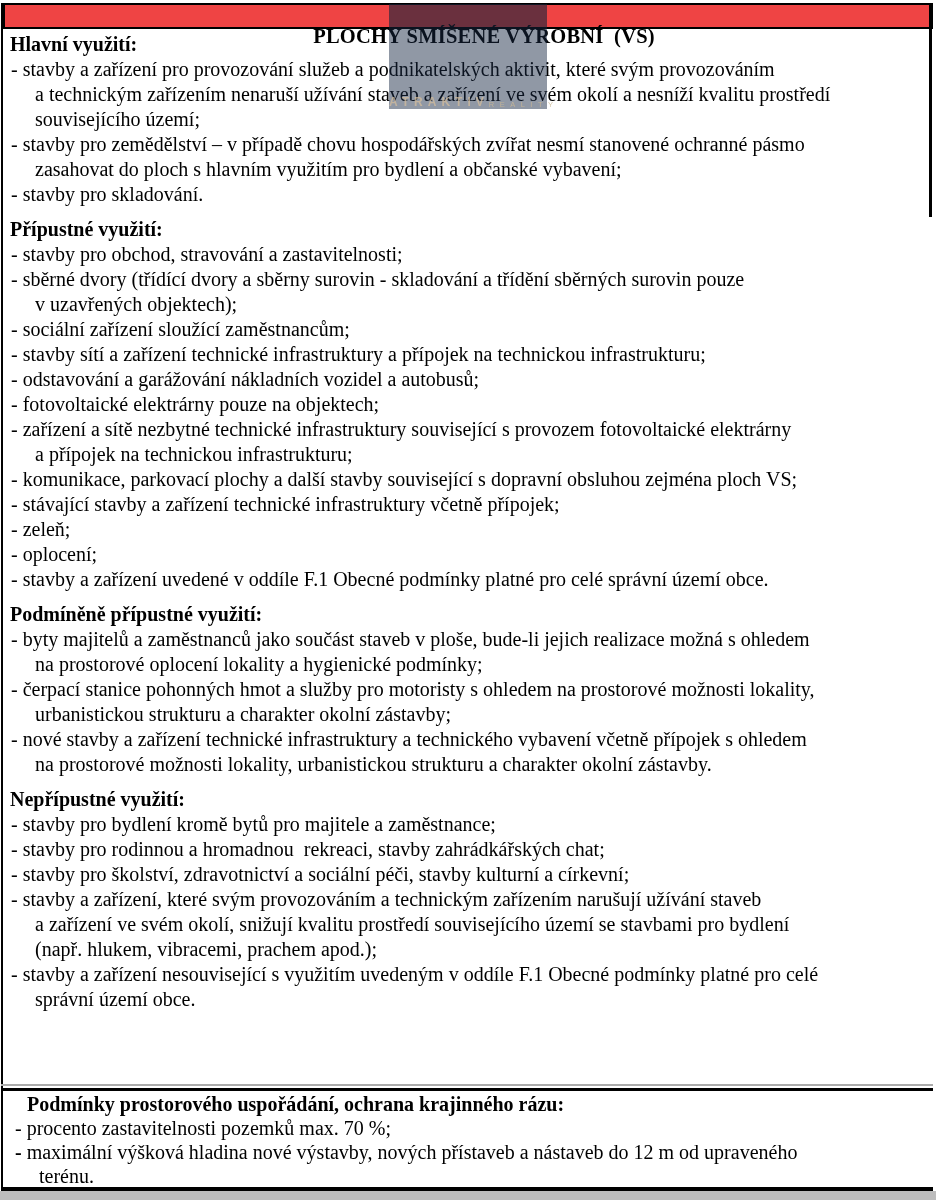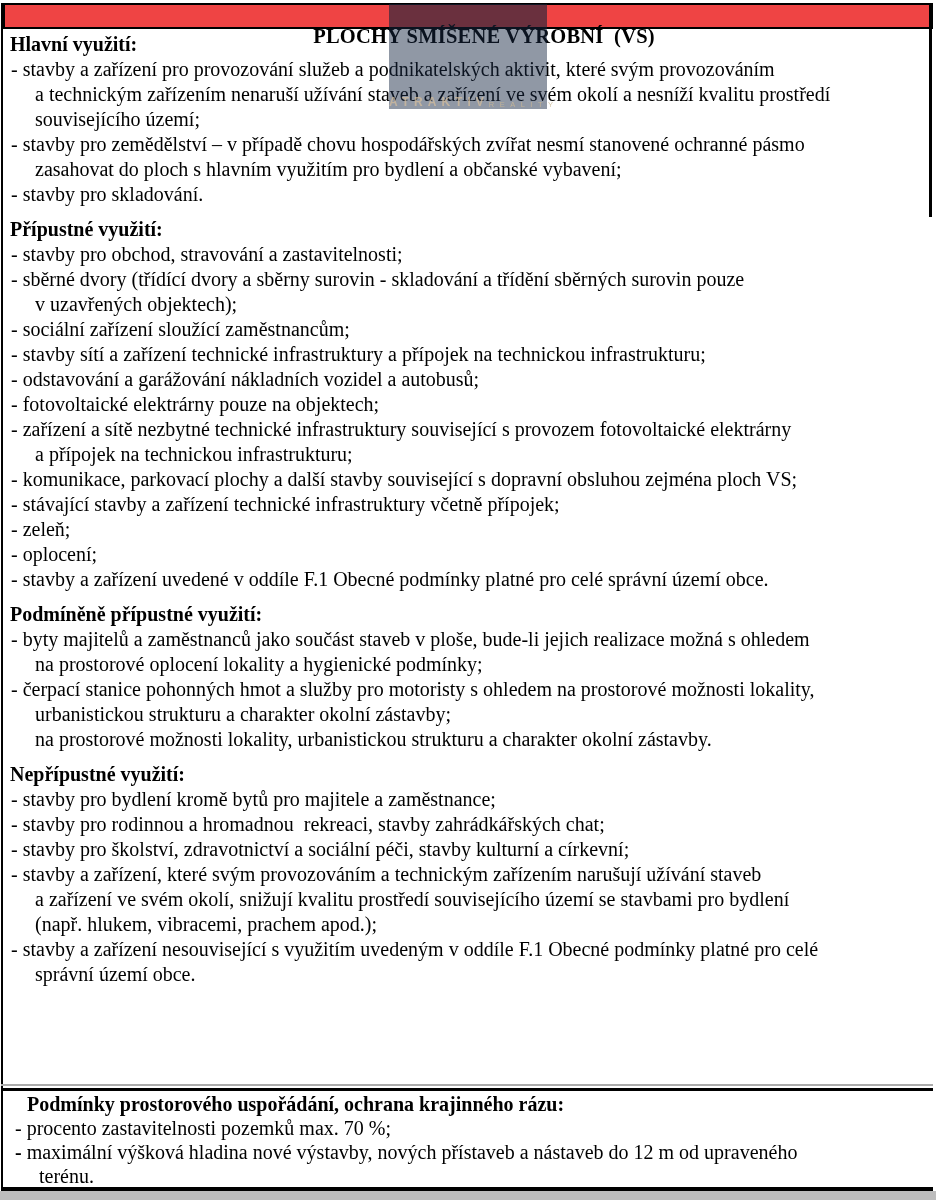--- a/index.html
+++ b/index.html
@@ -128,20 +128,21 @@
             <div class="line">- zeleň;</div>
             <div class="line">- oplocení;</div>
             <div class="line">- stavby a zařízení uvedené v oddíle F.1 Obecné podmínky platné pro celé správní území obce.</div>
           </div>
           <div class="section">
             <div class="heading">Podmíněně přípustné využití:</div>
             <div class="line">- byty majitelů a zaměstnanců jako součást staveb v ploše, bude-li jejich realizace možná s ohledem</div>
             <div class="line ind">na prostorové oplocení lokality a hygienické podmínky;</div>
             <div class="line">- čerpací stanice pohonných hmot a služby pro motoristy s ohledem na prostorové možnosti lokality,</div>
             <div class="line ind">urbanistickou strukturu a charakter okolní zástavby;</div>
+            <div class="line">- nové stavby a zařízení technické infrastruktury a technického vybavení včetně přípojek s ohledem</div>
             <div class="line ind">na prostorové možnosti lokality, urbanistickou strukturu a charakter okolní zástavby.</div>
           </div>
           <div class="section">
             <div class="heading">Nepřípustné využití:</div>
             <div class="line">- stavby pro bydlení kromě bytů pro majitele a zaměstnance;</div>
             <div class="line">- stavby pro rodinnou a hromadnou  rekreaci, stavby zahrádkářských chat;</div>
             <div class="line">- stavby pro školství, zdravotnictví a sociální péči, stavby kulturní a církevní;</div>
             <div class="line">- stavby a zařízení, které svým provozováním a technickým zařízením narušují užívání staveb</div>
             <div class="line ind">a zařízení ve svém okolí, snižují kvalitu prostředí souvisejícího území se stavbami pro bydlení</div>
             <div class="line ind">(např. hlukem, vibracemi, prachem apod.);</div>

